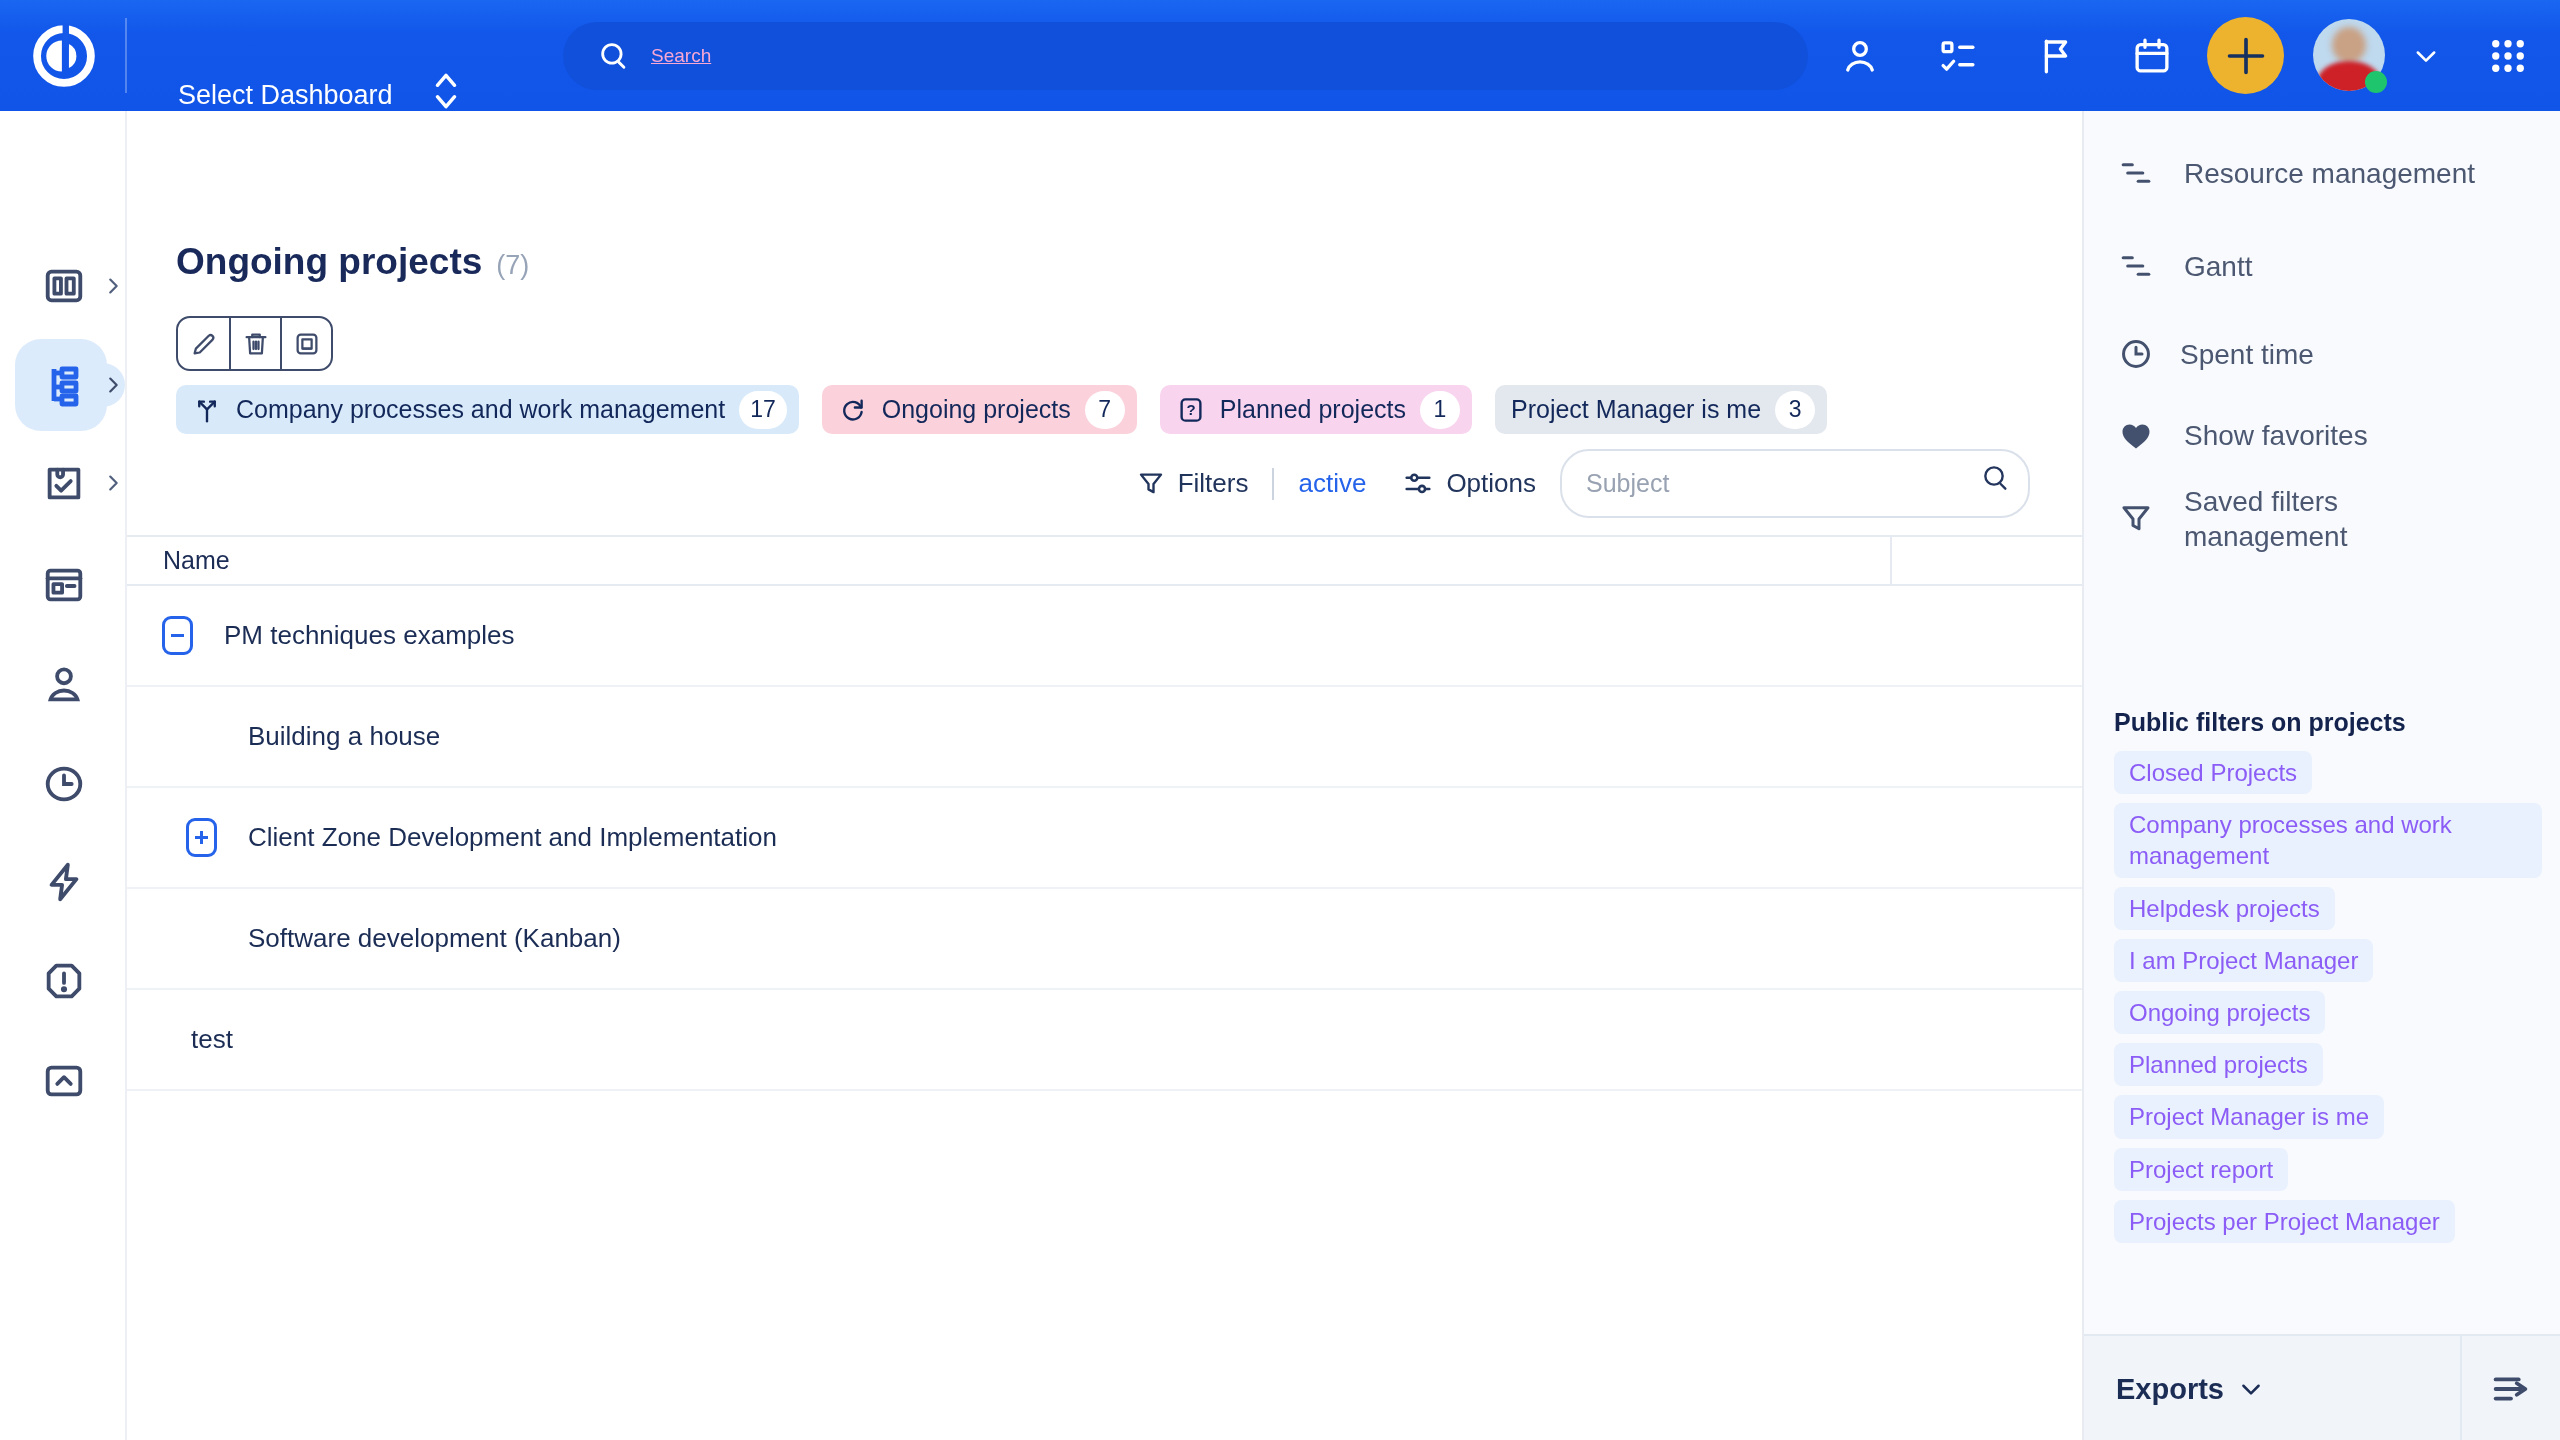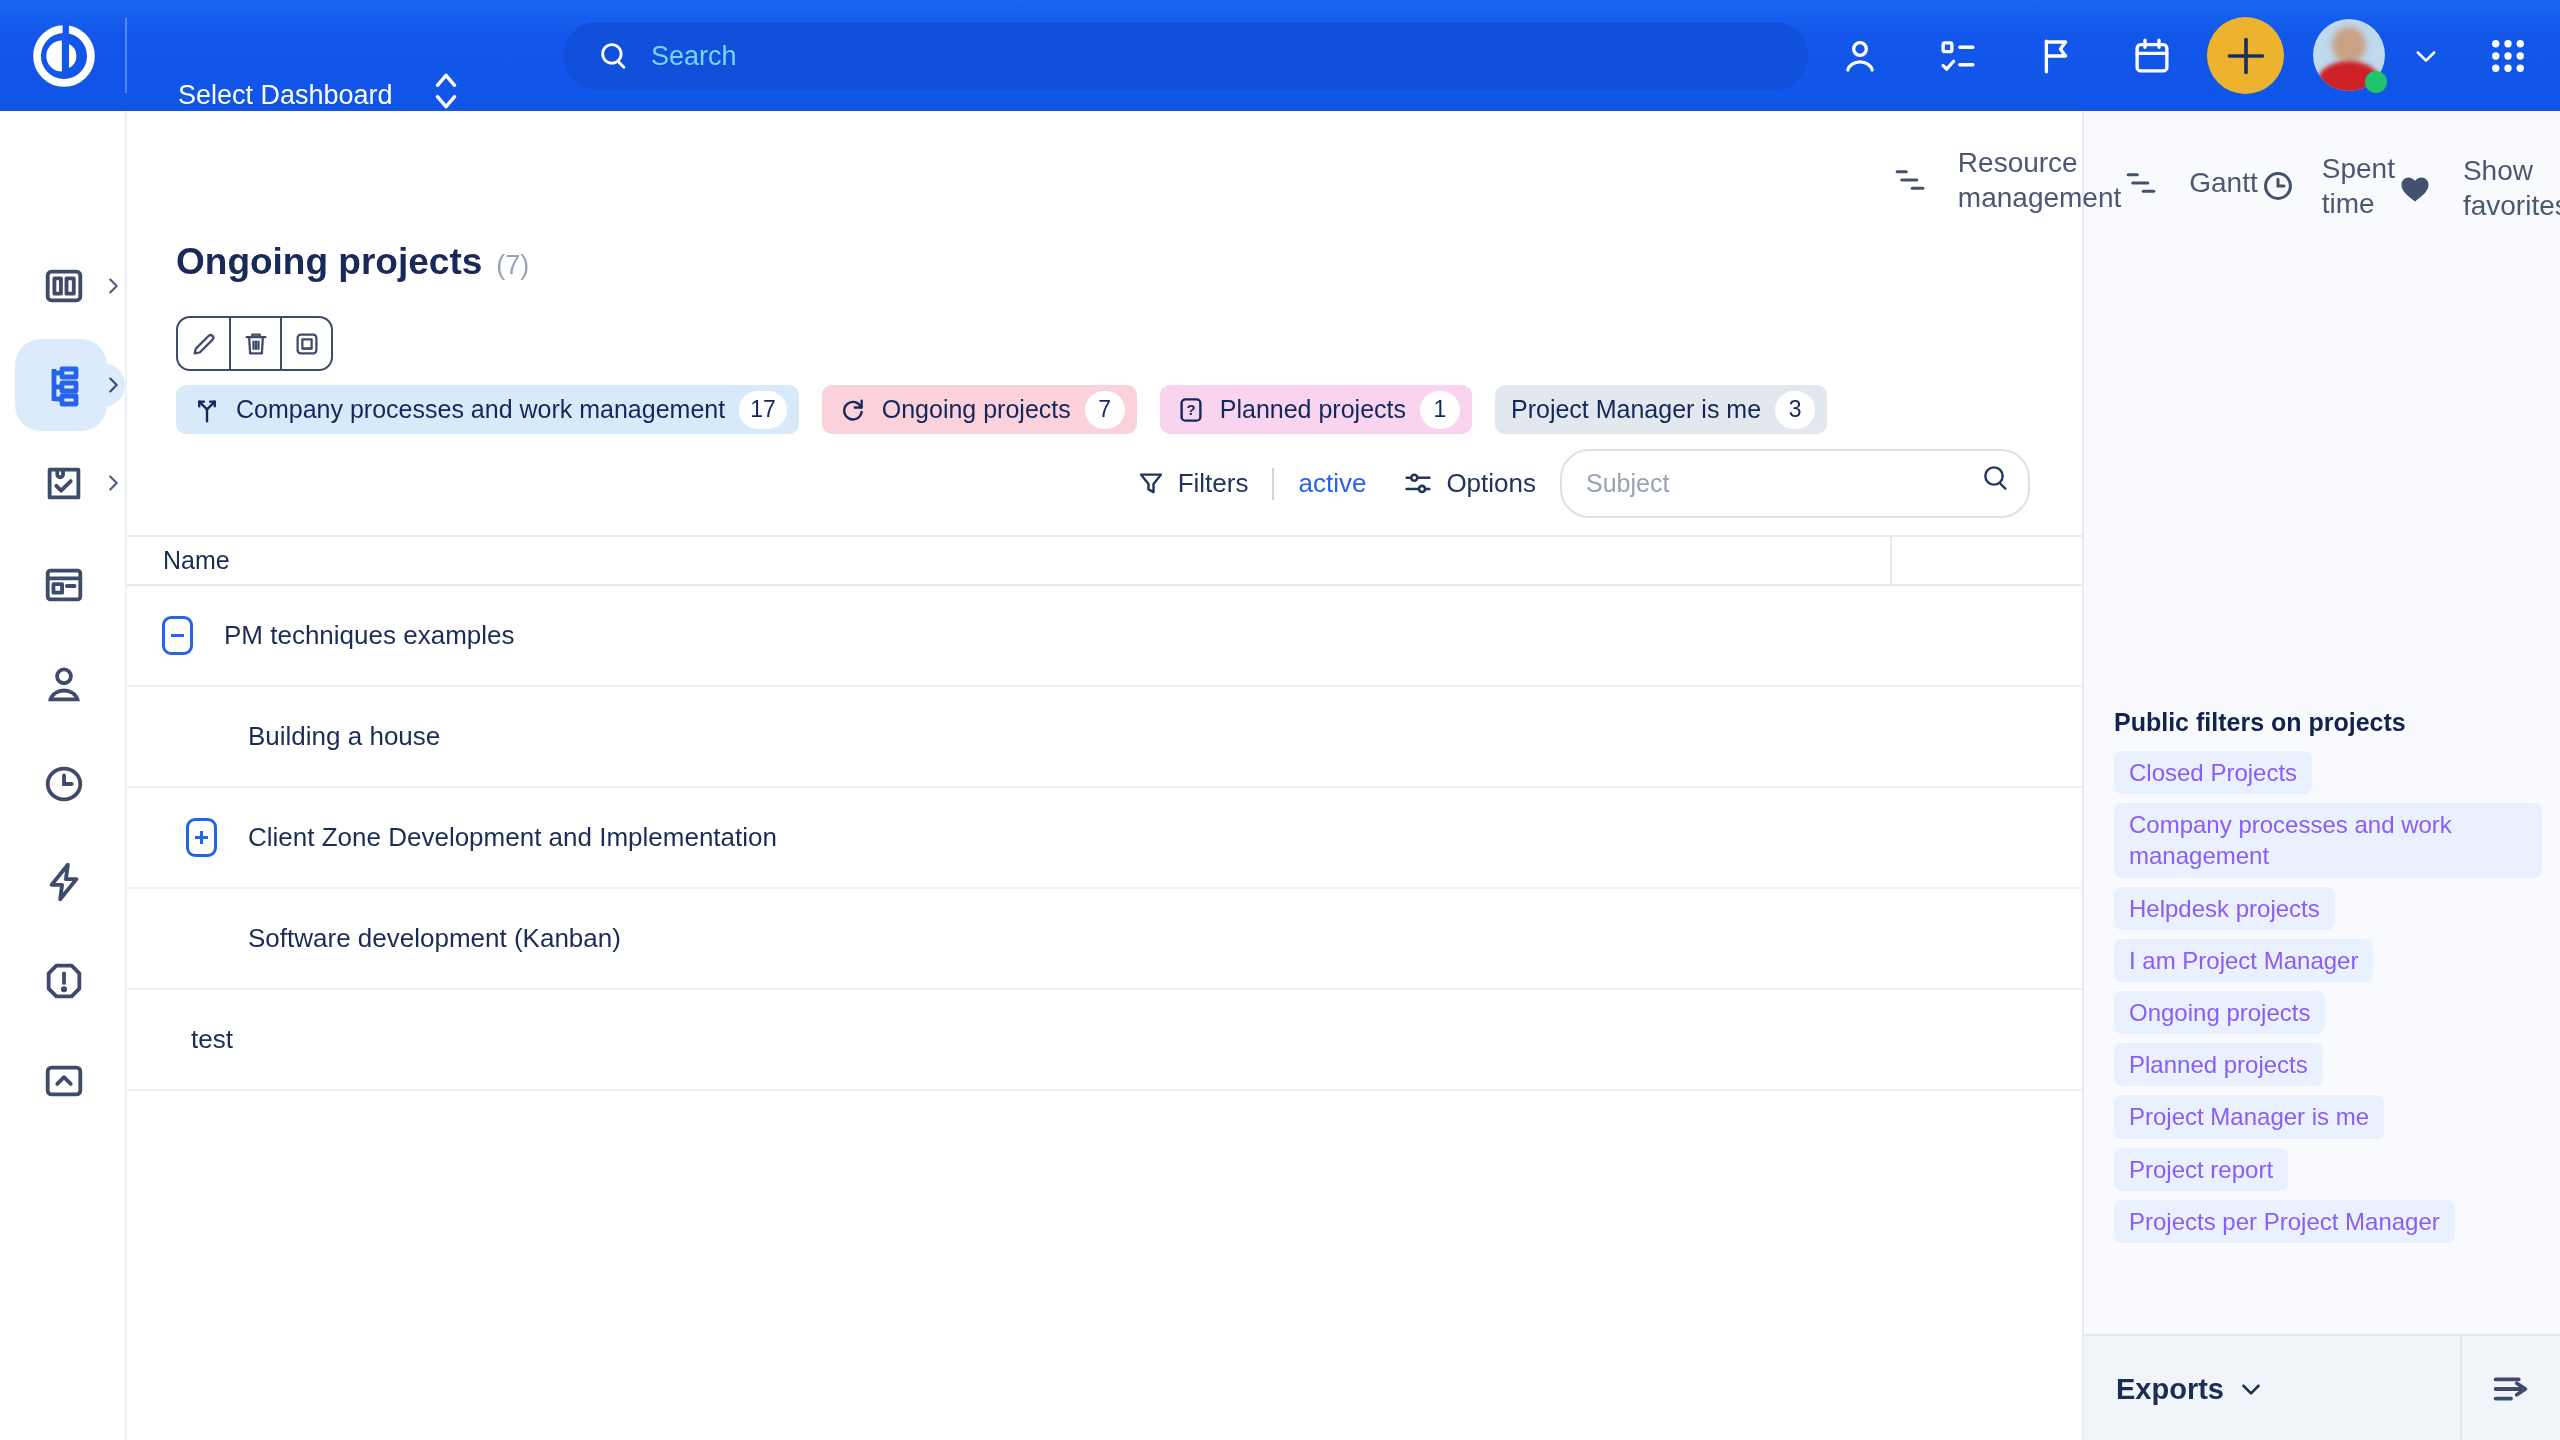--- a/index.html
+++ b/index.html
@@ -11,21 +11,21 @@
             background:linear-gradient(180deg,#1a67f2 0%, #1257ea 30%, #1154e8 100%); }
   .logo-box { position:absolute; left:0; top:0; width:127px; height:111px;
               display:flex; align-items:center; justify-content:center; }
   .logo-box::after { content:""; position:absolute; right:0; top:18px; bottom:18px;
                      width:2px; background:rgba(255,255,255,.28); }
   .dash-select { position:absolute; left:178px; top:0; height:111px; display:flex;
                  align-items:flex-end; gap:38px; color:#fff; font-size:27px; cursor:pointer; }
   .search-pill { position:absolute; left:563px; top:22px; width:1245px; height:68px;
                  border-radius:34px; background:#1150da; display:flex; align-items:center;
                  padding-left:34px; gap:20px; }
-  .search-pill span { color:#7dd3fc; font-size:27px; }
+  .search-pill span { color:#f9a8d4; font-size:19px;text-decoration:underline; }
   .tb-ico { position:absolute; top:0; height:111px; display:flex; align-items:center;
             justify-content:center; color:#fff; cursor:pointer; }
   .plus-btn { position:absolute; left:2207px; top:17px; width:77px; height:77px;
               border-radius:50%; background:#edb32e; display:flex; align-items:center;
               justify-content:center; cursor:pointer; }
   .avatar-wrap { position:absolute; left:2313px; top:19px; width:72px; height:72px; cursor:pointer; }
   .avatar { width:72px; height:72px; border-radius:50%; background:#bfd9ee; overflow:hidden; position:relative; }
   .avatar::before { content:""; position:absolute; left:19px; top:8px; width:34px; height:36px;
                     border-radius:50%; background:#c9a184; filter:blur(3px); }
   .avatar::after { content:""; position:absolute; left:4px; top:42px; width:64px; height:42px;
@@ -91,21 +91,21 @@
   .toggle.plus::after { content:""; position:absolute; left:11px; top:10px; width:3px; height:13px; background:#2563eb; }
   .gap-a { margin-left:35px; }   
   .gap-b { margin-left:59px; }   
   .txt-after-toggle { margin-left:31px; }
   .txt-child { margin-left:121px; }
   .txt-root  { margin-left:64px; }
 
   
   .rside { position:absolute; left:2082px; top:111px; width:478px; height:1329px;
            background:#f8fafd; border-left:2px solid #e8ecf2; }
-  .rmenu { position:absolute; left:56px; top:34px; width:410px; display:flex; flex-direction:row;justify-content:center; }
+  .rmenu { position:absolute; left:32px; top:34px; width:410px; display:flex; flex-direction:column; }
   .rmenu-item { display:flex; align-items:center; gap:28px; color:#4c5871; font-size:28px;
                 cursor:pointer; min-height:56px; }
   .rmenu-item .ric { width:40px; display:flex; justify-content:center; color:#44516e; flex:none; }
   .rmenu-item .rlabel { line-height:1.25; }
   .mi-1 { margin-bottom:37px; } .mi-2 { margin-bottom:32px; } .mi-3 { margin-bottom:25px;gap:24px; }
   .mi-4 { margin-bottom:21px; } .mi-5 { width:330px; }
   .heart { color:#f3155e; }
 
   .rsec-title { position:absolute; left:30px; top:597px; font-size:25px; font-weight:bold; color:#13234d; }
   .rfilters { position:absolute; left:30px; top:640px; width:428px; display:flex;

